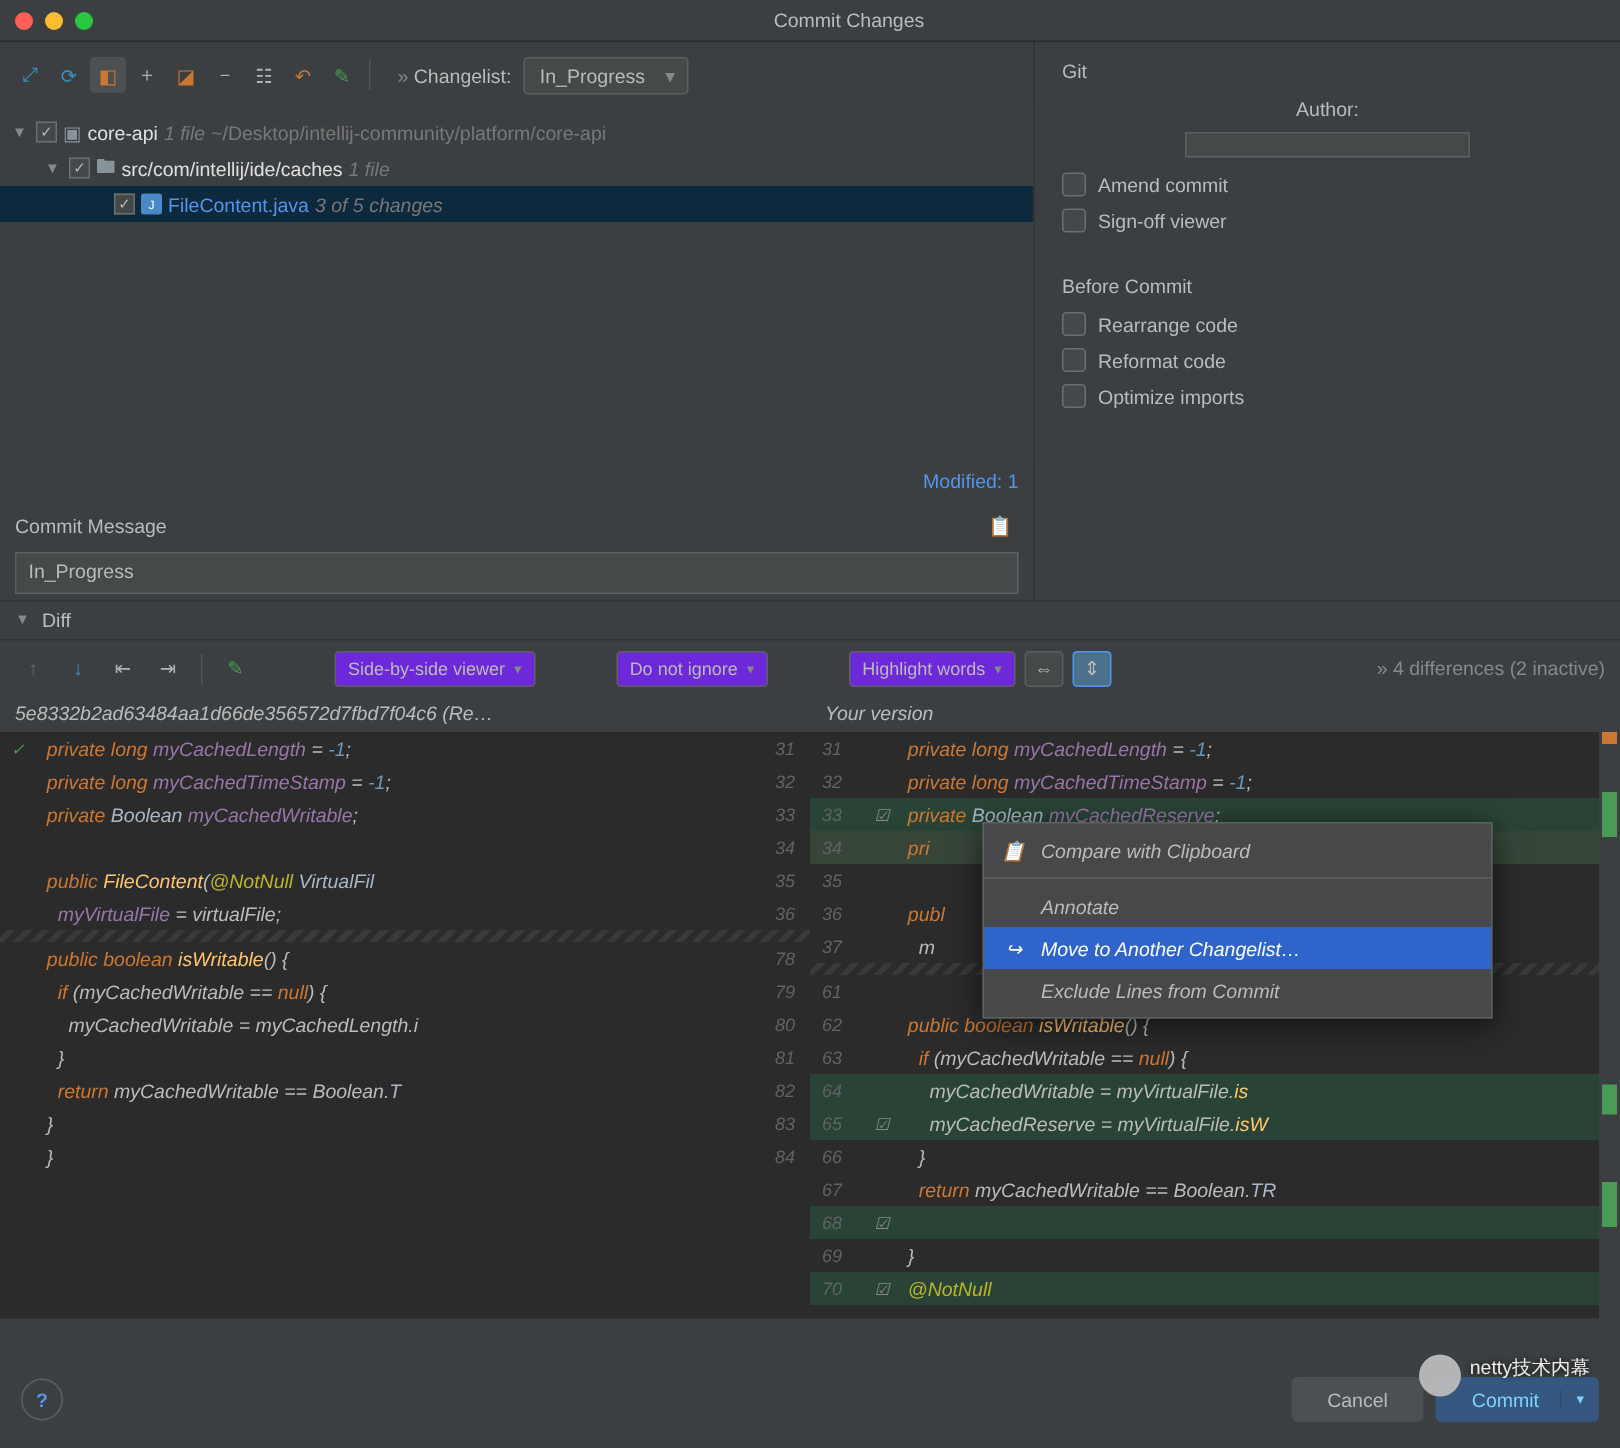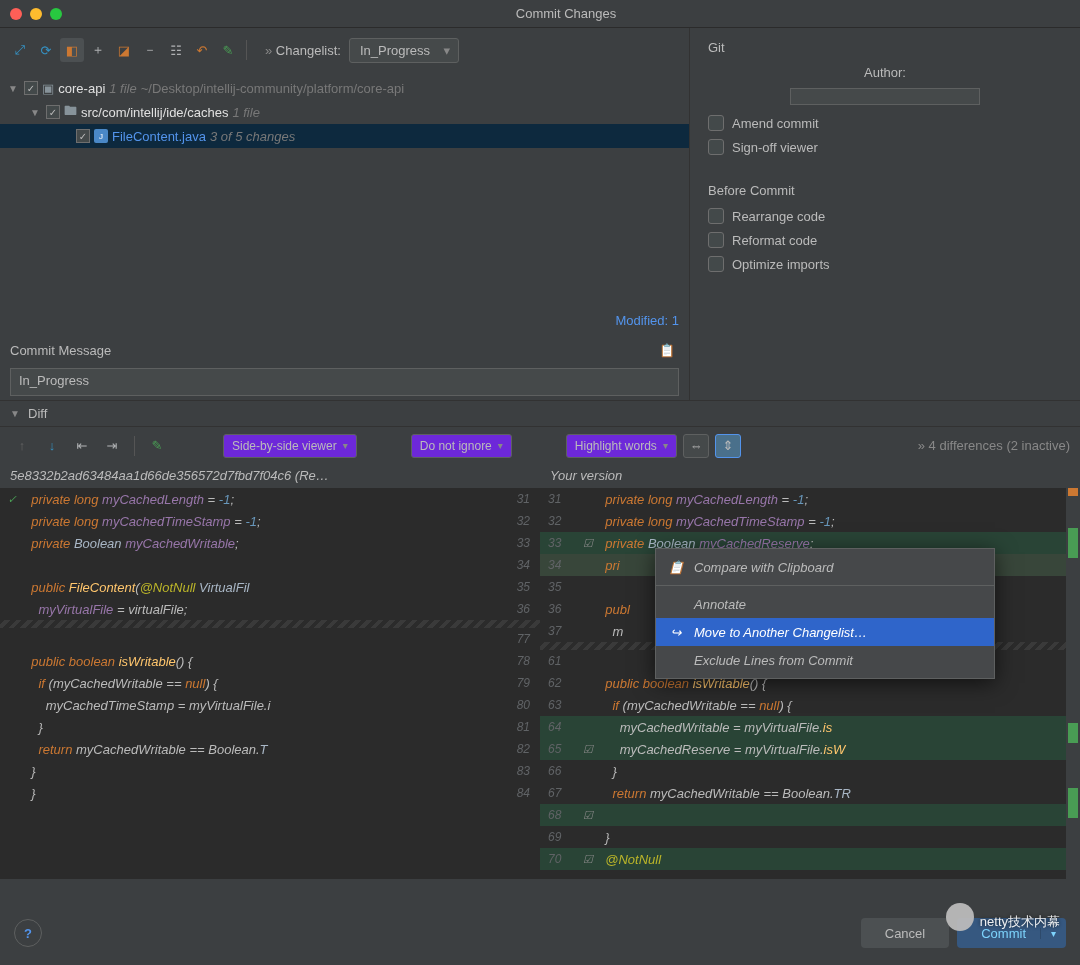--- a/index.html
+++ b/index.html
@@ -67,21 +67,21 @@
 .ctx-item { display:flex; align-items:center; height:28px; padding:0 12px; gap:10px; color:#bbbbbb; cursor:pointer; }
 .ctx-item.active { background:#2F65CA; color:#fff; }
 .ctx-sep { height:1px; background:#5e6060; margin:4px 0; }
 .ctx-icon { width:16px; display:flex; justify-content:center; }
 .buttons { position:absolute; bottom:10px; left:0; right:0; display:flex; align-items:center; padding:0 14px; gap:8px; height:44px; }
 .help-btn { width:28px; height:28px; border-radius:50%; background:#3c3f41; border:1px solid #5e6060; color:#5394ec; display:flex; align-items:center; justify-content:center; font-weight:bold; cursor:pointer; }
 .btn { height:30px; padding:0 24px; border-radius:4px; display:flex; align-items:center; cursor:pointer; color:#bbbbbb; }
 .btn.cancel { background:#4c5052; }
 .btn.commit { background:#365880; color:#7dd3fc; position:relative; padding-right:40px; }
 .btn.commit::after { content:"▾"; position:absolute; right:10px; border-left:1px solid #2e4a6b; padding-left:10px; font-size:10px; }
-.watermark { position:absolute; bottom:34px; right:20px; color:#f7f7f7; font-size:17px; display:flex; align-items:flex-end; gap:6px; z-index:50; opacity:0.95; text-shadow:0 0 4px rgba(0,0,0,0.8); }
+.watermark { position:absolute; bottom:34px; right:20px; color:#f7f7f7; font-size:17px; display:flex; align-items:flex-start; gap:6px; z-index:50; opacity:0.95; text-shadow:0 0 4px rgba(0,0,0,0.8); }
 .wechat-ic { width:28px; height:28px; background:#bbb; border-radius:50%; position:relative; }
 .zigzag { background:repeating-linear-gradient(-45deg, #2b2b2b 0 4px, #3a3a3a 4px 8px); height:8px; }
 .marker-strip { width:14px; background:#3c3f41; position:relative; }
 .marker { position:absolute; right:2px; width:10px; height:8px; }
 </style>
 </head>
 <body>
 
 <div class="titlebar">
   <div class="traffic">
@@ -221,36 +221,31 @@
           <div class="ln">35</div>
         </div>
         <div class="code-line">
           <div class="gutter-l"></div>
           <div class="txt">    <span class="fld">myVirtualFile</span> = virtualFile;</div>
           <div class="ln">36</div>
         </div>
         <div class="zigzag"></div>
         <div class="code-line">
           <div class="gutter-l"></div>
-          <div class="txt">  </div>
-          <div class="ln">77</div>
-        </div>
-        <div class="code-line">
-          <div class="gutter-l"></div>
           <div class="txt">  <span class="kw">public </span><span class="kw">boolean </span><span class="fn">isWritable</span>() {</div>
           <div class="ln">78</div>
         </div>
         <div class="code-line">
           <div class="gutter-l"></div>
           <div class="txt">    <span class="kw">if </span>(myCachedWritable == <span class="kw">null</span>) {</div>
           <div class="ln">79</div>
         </div>
         <div class="code-line">
           <div class="gutter-l"></div>
-          <div class="txt">      myCachedTimeStamp = myVirtualFile.i</div>
+          <div class="txt">      myCachedWritable = myCachedLength.i</div>
           <div class="ln">80</div>
         </div>
         <div class="code-line">
           <div class="gutter-l"></div>
           <div class="txt">    }</div>
           <div class="ln">81</div>
         </div>
         <div class="code-line">
           <div class="gutter-l"></div>
           <div class="txt">    <span class="kw">return </span>myCachedWritable == Boolean.<span class="ty">T</span></div>

